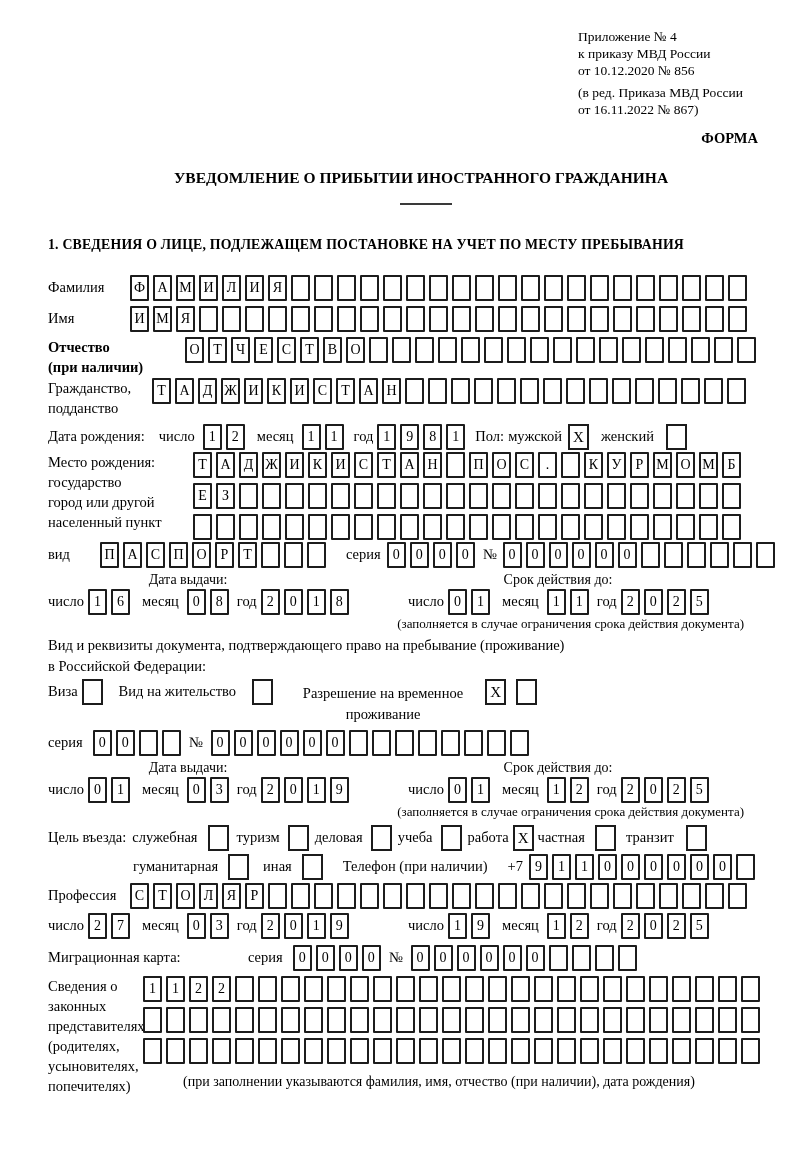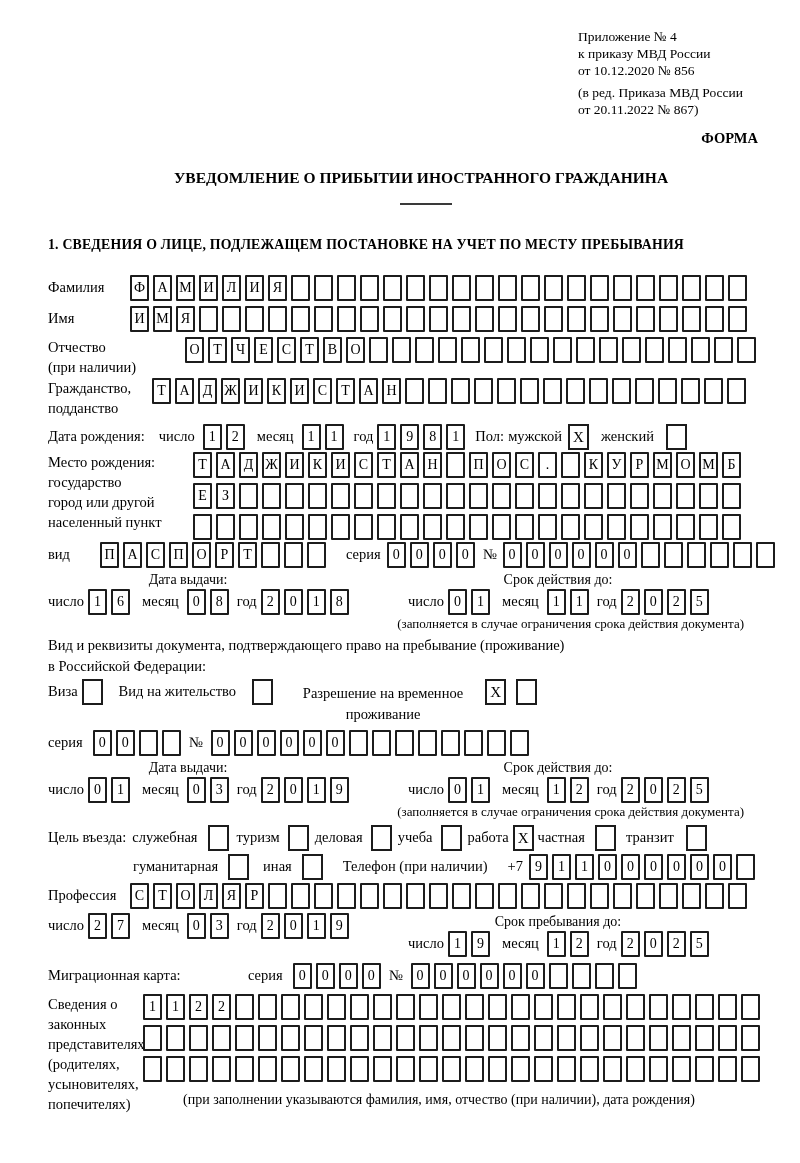--- a/index.html
+++ b/index.html
@@ -37,21 +37,21 @@
 </head>
 <body>
 
 <div class="page">
 
   <div class="annex">
     <div>Приложение № 4</div>
     <div>к приказу МВД России</div>
     <div>от 10.12.2020 № 856</div>
     <div class="gap">(в ред. Приказа МВД России</div>
-    <div>от 20.11.2022 № 867)</div>
+    <div>от 16.11.2022 № 867)</div>
   </div>
   <div class="forma">ФОРМА</div>
 
   <div class="title">
     <div>УВЕДОМЛЕНИЕ О ПРИБЫТИИ ИНОСТРАННОГО ГРАЖДАНИНА</div>
     <div><span class="blank"></span></div>
   </div>
 
   <div class="sech">1. СВЕДЕНИЯ О ЛИЦЕ, ПОДЛЕЖАЩЕМ ПОСТАНОВКЕ НА УЧЕТ ПО МЕСТУ ПРЕБЫВАНИЯ</div>
 
@@ -115,21 +115,21 @@
         <span class="cell"></span>
         <span class="cell"></span>
         <span class="cell"></span>
         <span class="cell"></span>
         <span class="cell"></span>
         <span class="cell"></span>
       </span>
   </div>
 
   <div class="row mt5">
-    <span class="lblblock" style="width:137px;">
+    <span class="lblblock" style="width:137px;font-weight:bold;">
       <div>Отчество</div>
       <div>(при наличии)</div>
     </span>
     <span class="cells">
         <span class="cell">О</span>
         <span class="cell">Т</span>
         <span class="cell">Ч</span>
         <span class="cell">Е</span>
         <span class="cell">С</span>
         <span class="cell">Т</span>
@@ -564,21 +564,20 @@
         <span class="lbl ml4">год</span>
         <span class="cells ml4">
             <span class="cell">2</span>
             <span class="cell">0</span>
             <span class="cell">1</span>
             <span class="cell">9</span>
           </span>
       </div>
     </div>
     <div class="dgroup" style="margin-left:30px;">
-      <div class="dhead" style="width:300px;">Срок пребывания до:</div>
       <div class="drow">
         <span class="lbl">число</span>
         <span class="cells ml4">
             <span class="cell">1</span>
             <span class="cell">9</span>
           </span>
         <span class="lbl ml8">месяц</span>
         <span class="cells ml8">
             <span class="cell">1</span>
             <span class="cell">2</span>

